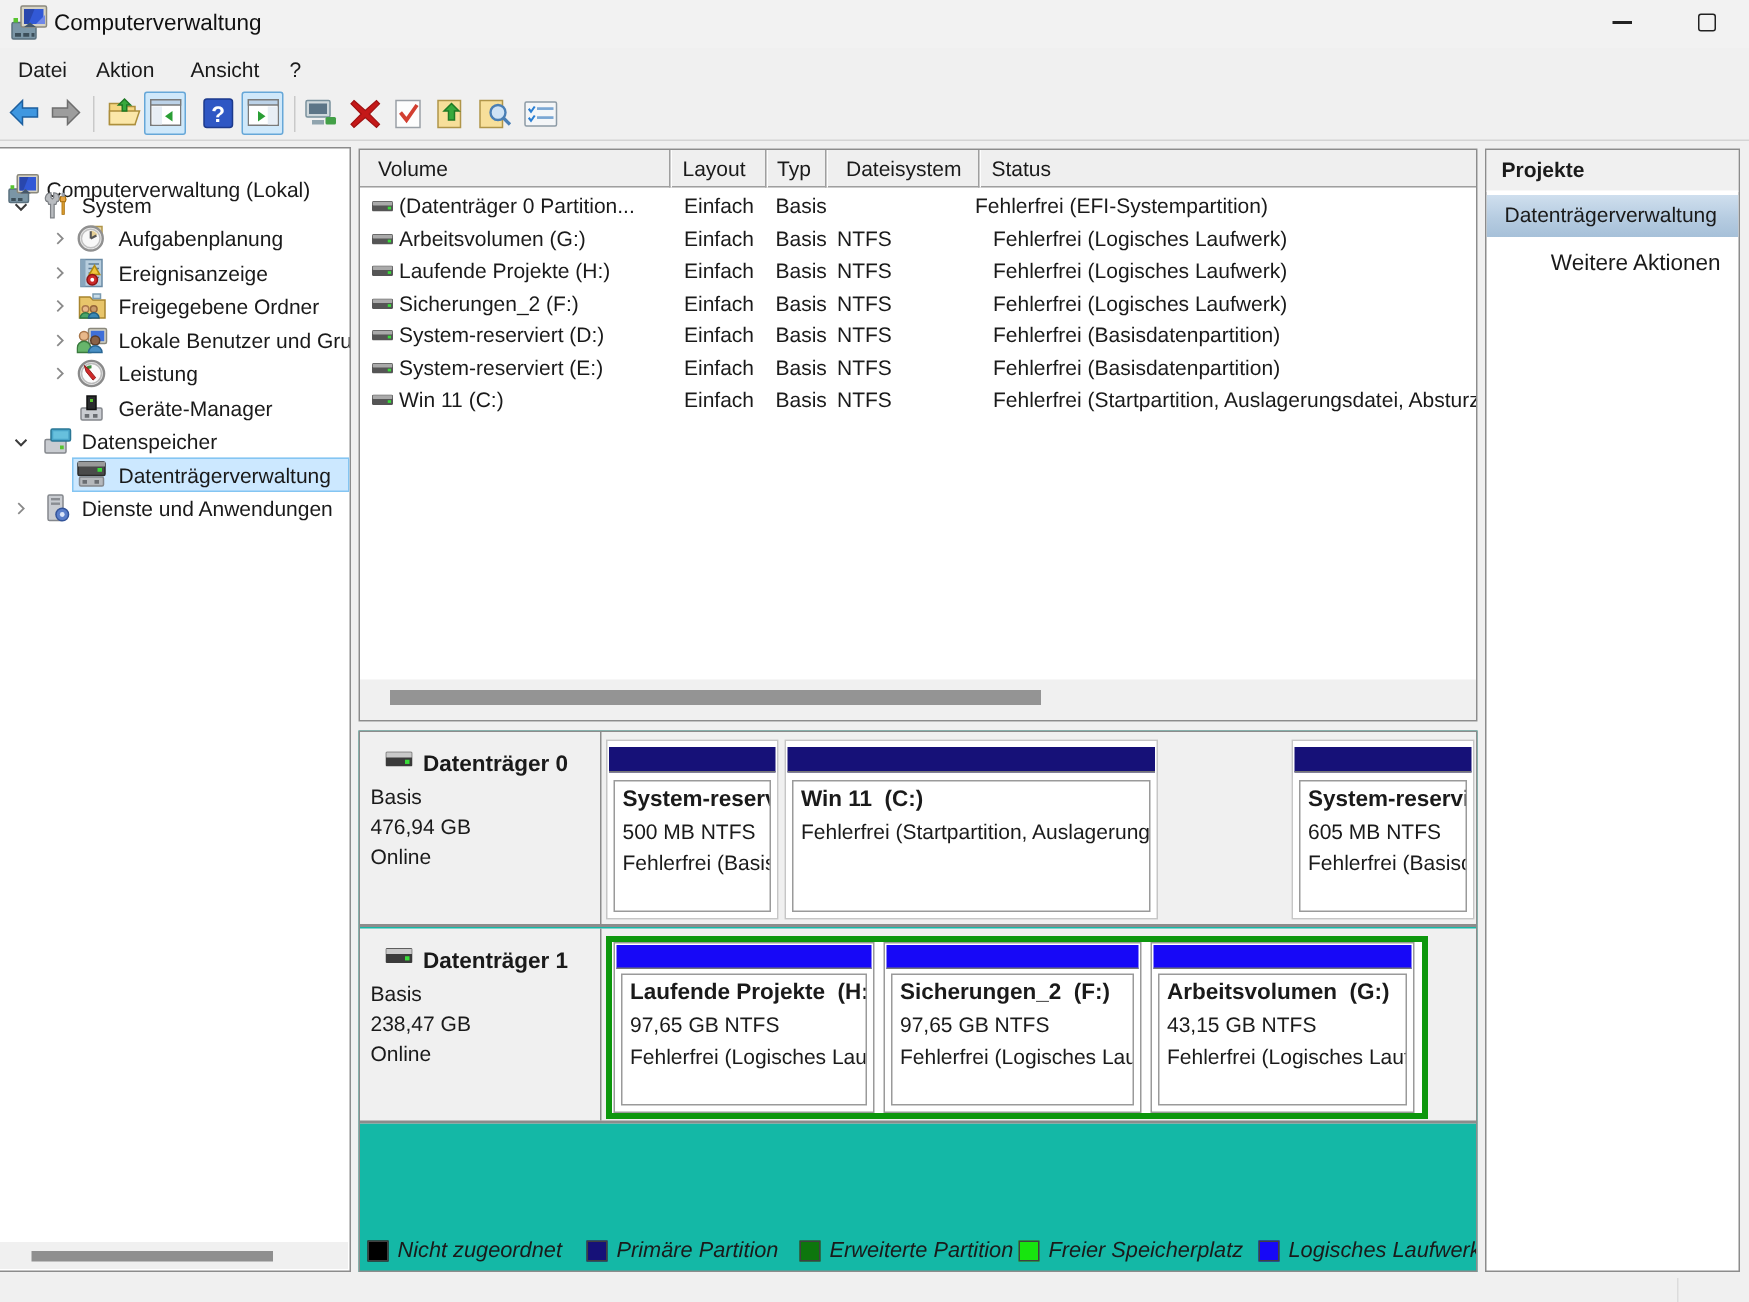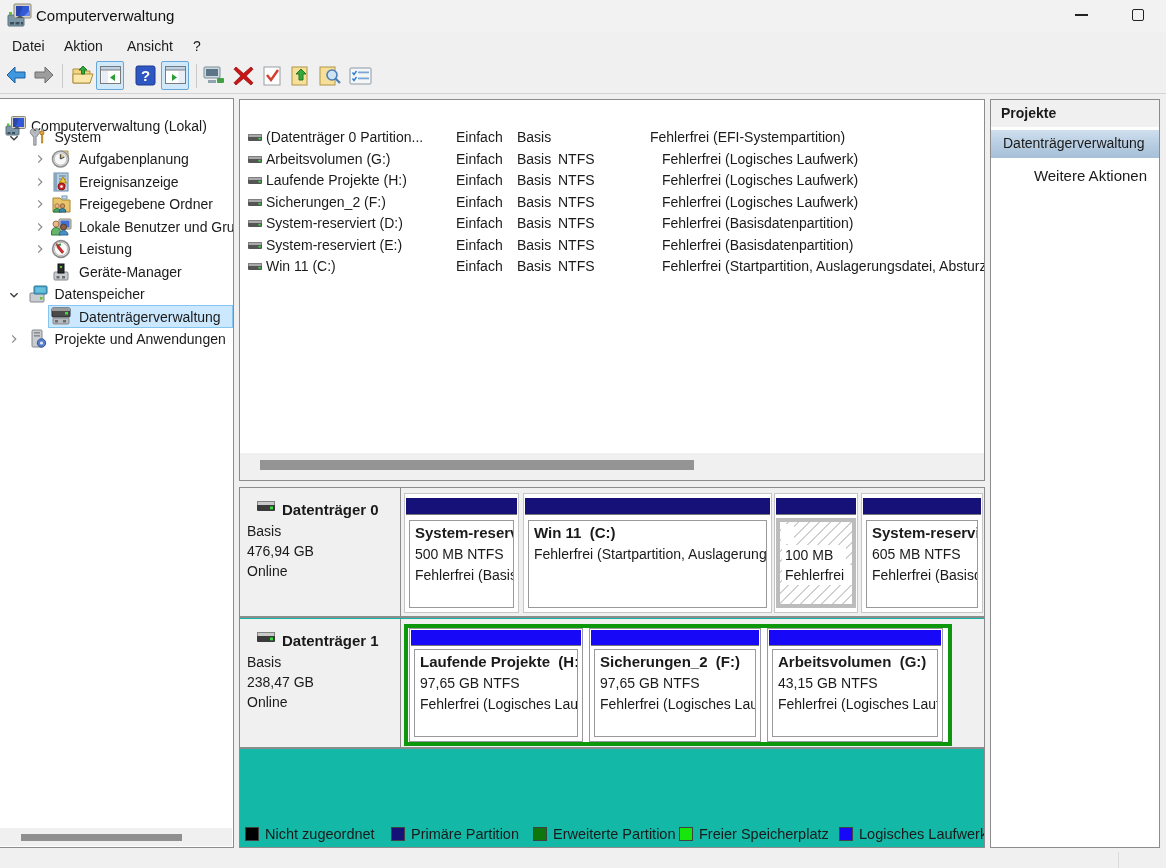--- a/index.html
+++ b/index.html
@@ -280,29 +280,40 @@
         <svg class="chev" style="left:9px;top:6px" width="11" height="11" viewBox="0 0 11 11">
           <path d="M3.5 1.5 L7.5 5.5 L3.5 9.5" stroke="#8a8a8a" stroke-width="1.3" fill="none"></path>
         </svg>
         <div class="ticon" style="left:27.5px"><svg width="20" height="20" viewBox="0 0 20 20">
             <rect x="4" y="1" width="10" height="17" rx="1" fill="#c9ccd1" stroke="#84878c"></rect>
             <rect x="6" y="3" width="6" height="1.6" fill="#8a8d92"></rect>
             <rect x="6" y="6" width="6" height="1.6" fill="#8a8d92"></rect>
             <circle cx="13.5" cy="14" r="4.2" fill="#5a7ec9" stroke="#33549a"></circle>
             <circle cx="13.5" cy="14" r="1.6" fill="#dce6f8"></circle>
           </svg></div>
-        <span class="lbl" style="left:54.5px">Projekte und Anwendungen</span>
+        <span class="lbl" style="left:54.5px">Dienste und Anwendungen</span>
       </div>
     </div>
   <div class="abs" id="treehsb">
       <div class="thumb"></div>
     </div>
 </div>
 
 <div class="abs" id="midtop">
+  <div class="abs" id="vheader">
+    <span class="hc" style="left:12px">Volume</span>
+    <div class="hsep" style="left:206px"></div>
+    <span class="hc" style="left:215px">Layout</span>
+    <div class="hsep" style="left:270px"></div>
+    <span class="hc" style="left:278px">Typ</span>
+    <div class="hsep" style="left:310px"></div>
+    <span class="hc" style="left:324px">Dateisystem</span>
+    <div class="hsep" style="left:412px"></div>
+    <span class="hc" style="left:421px">Status</span>
+  </div>
   <div id="vrows">
       <div class="vrow" style="top:27px">
   <svg class="vicon" viewBox="0 0 14 7">
           <rect x="0" y="0" width="14" height="7" rx="1" fill="#555"></rect>
           <rect x="0.5" y="0.5" width="13" height="2.5" rx="0.5" fill="#aaa"></rect>
           <rect x="10.5" y="3.8" width="2.2" height="1.8" fill="#3adb3a"></rect>
         </svg>
   <span style="left:26px">(Datenträger 0 Partition...</span>
         <span style="left:216px">Einfach</span>
         <span style="left:277px">Basis</span>
@@ -408,28 +419,20 @@
             <div class="l">500 MB NTFS</div>
             <div class="l">Fehlerfrei (Basisdatenpartition)</div>
           </div>
         </div>
         <div class="pbox" style="left:283px;top:5px;width:249px;height:120px">
     <div class="pbar" style="background:#161178"></div>
     <div class="pinner">
             <div class="l1">Win 11&nbsp;&nbsp;(C:)</div>
             <div class="l">Fehlerfrei (Startpartition, Auslagerungsdatei, Absturzabbilddatei)</div>
           </div>
-        </div>
-        <div class="pbox" style="left:534px;top:5px;width:84px;height:120px">
-    <div class="pbar" style="background:#161178"></div>
-    <div style="position:absolute;left:1px;right:1px;top:24px;bottom:4px;border:4px solid #bcbcbc;background:repeating-linear-gradient(-45deg,#fff 0px,#fff 6px,#d0d0d0 6px,#d0d0d0 7.4px)">
-      <div style="position:absolute;left:1px;top:2px;width:13px;height:20px;background:#fff"></div>
-      <div style="position:absolute;left:2px;top:23px;width:64px;height:20px;background:#fff;font-size:14px;line-height:20px;padding-left:3px">100 MB</div>
-      <div style="position:absolute;left:2px;top:43px;width:70px;height:20px;background:#fff;font-size:14px;line-height:20px;padding-left:3px">Fehlerfrei</div>
-    </div>
         </div>
         <div class="pbox" style="left:621px;top:5px;width:122px;height:120px">
     <div class="pbar" style="background:#161178"></div>
     <div class="pinner">
             <div class="l1">System-reserviert</div>
             <div class="l">605 MB NTFS</div>
             <div class="l">Fehlerfrei (Basisdatenpartition)</div>
           </div>
         </div>
       </div>
@@ -466,21 +469,21 @@
     <div class="pbar" style="background:#1708f7;top:1px;height:16px"></div>
     <div class="pinner" style="top:20px">
               <div class="l1">Arbeitsvolumen&nbsp;&nbsp;(G:)</div>
               <div class="l">43,15 GB NTFS</div>
               <div class="l">Fehlerfrei (Logisches Laufwerk)</div>
             </div>
           </div>
         </div>
       </div>
     </div>
-  <div id="legend" style="position: absolute; left: 0px; top: 339px; width: 896px; height: 18px;">
+  <div id="legend" style="position: absolute; left: 0px; top: 339px; width: 896px; height: 18px; font-style: italic;">
       <div class="leg" style="left:5px;background:#000000"></div>
       <div class="legt" style="left:25px">Nicht zugeordnet</div>
       <div class="leg" style="left:151px;background:#161178"></div>
       <div class="legt" style="left:171px">Primäre Partition</div>
       <div class="leg" style="left:293px;background:#0d760d"></div>
       <div class="legt" style="left:313px">Erweiterte Partition</div>
       <div class="leg" style="left:439px;background:#17e50e"></div>
       <div class="legt" style="left:459px">Freier Speicherplatz</div>
       <div class="leg" style="left:599px;background:#1708f7"></div>
       <div class="legt" style="left:619px">Logisches Laufwerk</div>

